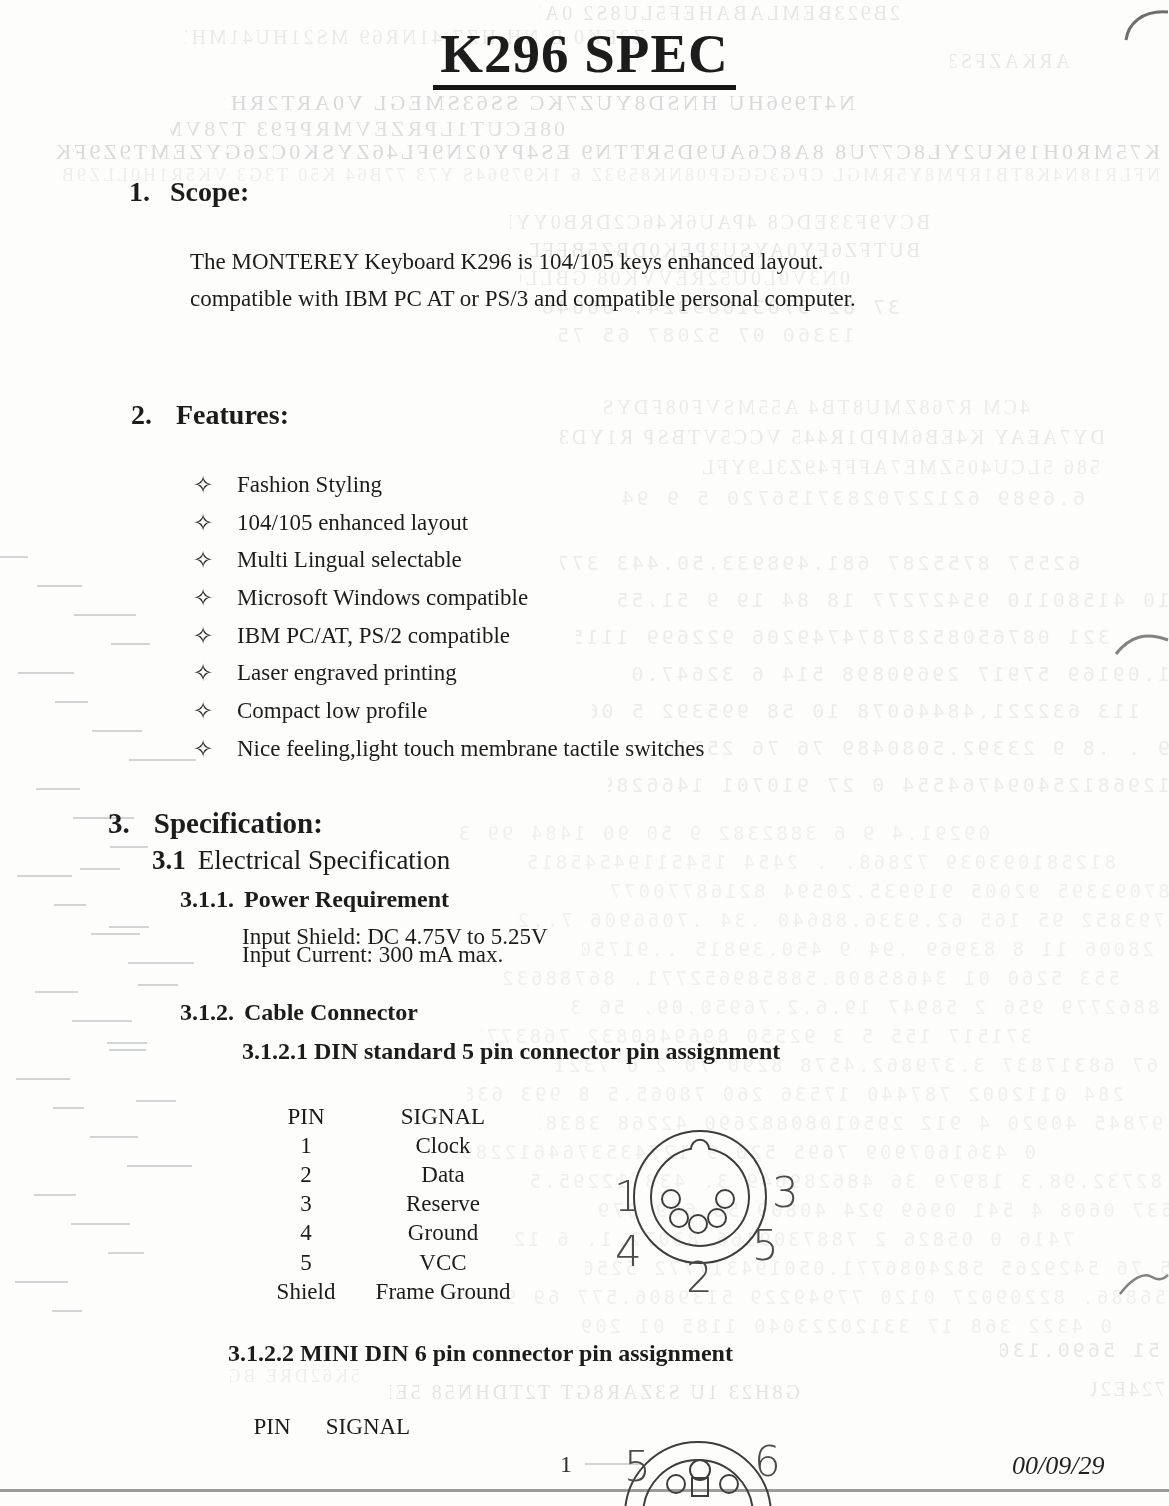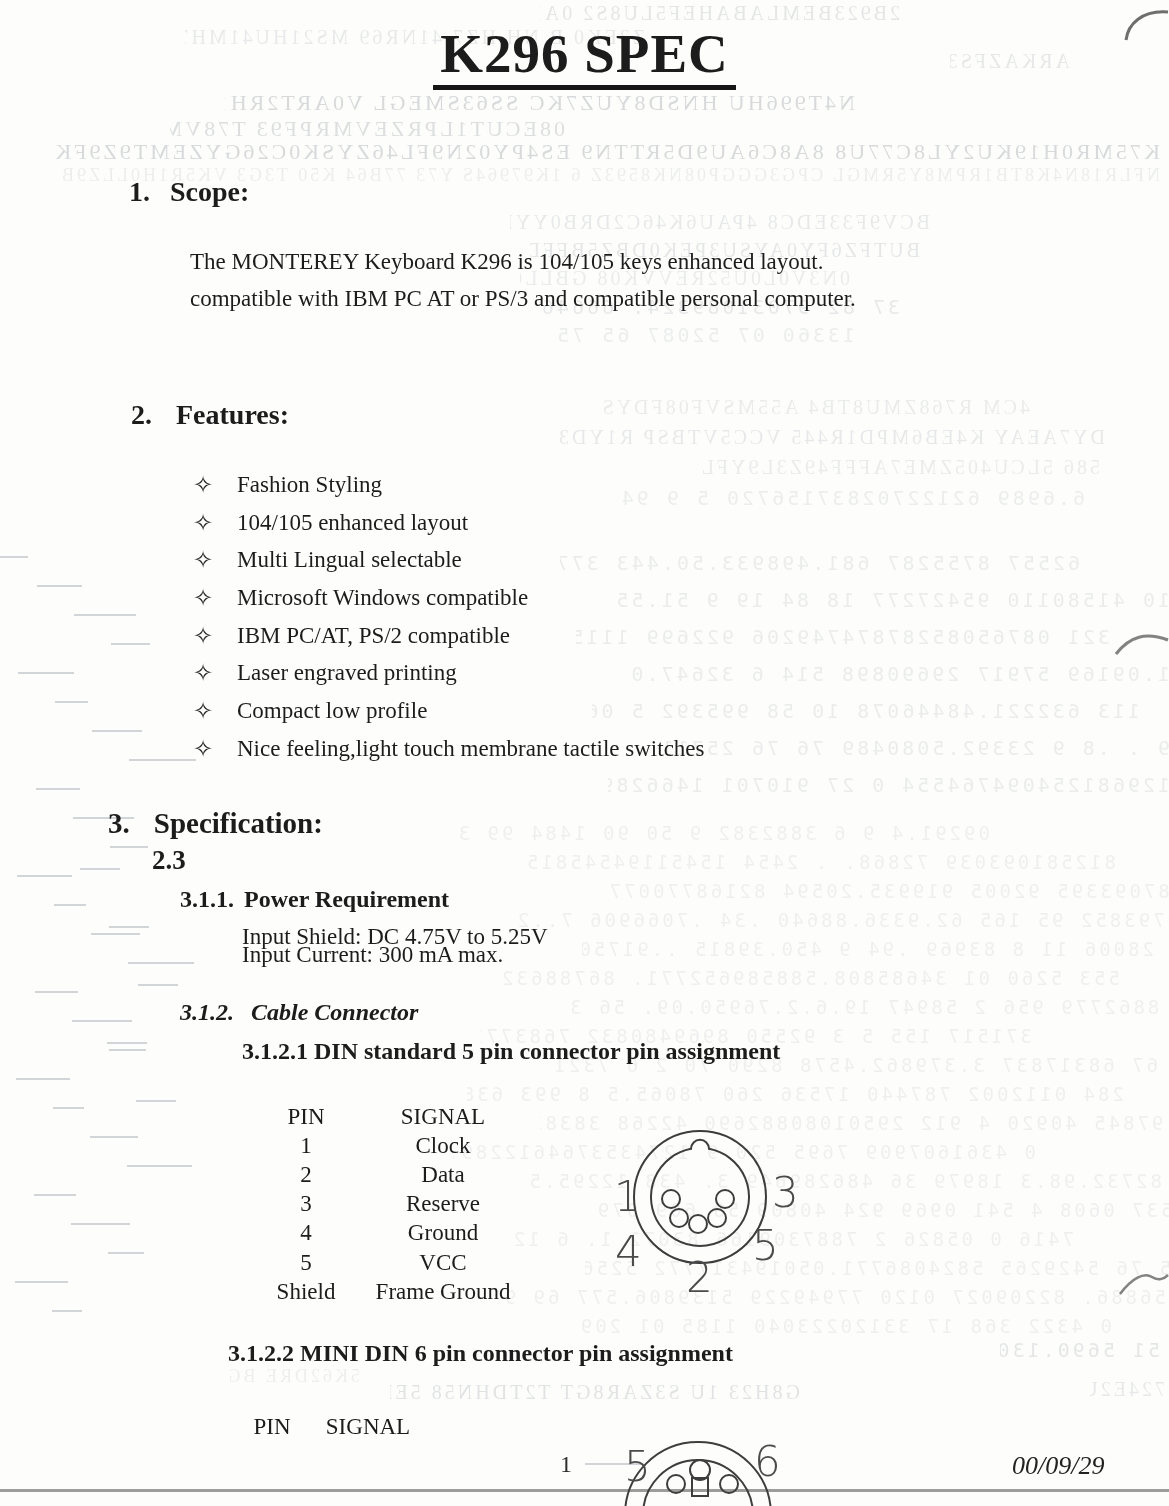--- a/index.html
+++ b/index.html
@@ -11,21 +11,21 @@
               padding:0 7px 4px 7px;border-bottom:5px solid #161616;}
   
   .h-row{position:absolute;display:flex;line-height:1.15;font-weight:bold;}
   .h-num{flex:none;}
   .sec1{top:176px;left:129px;font-size:28px;gap:20px;}
   .sec2{top:399px;left:131px;font-size:28px;gap:24px;}
   .sec3{top:807px;left:108px;font-size:29px;gap:24px;}
   .sub31{top:845px;left:152px;font-size:27px;gap:12px;}
   .sub31 .h-title{font-weight:normal;}
   .sub311{top:886px;left:180px;font-size:24px;gap:10px;}
-  .sub312{top:999px;left:180px;font-size:24px;gap:17px;font-style:italic;}
+  .sub312{top:999px;left:180px;font-size:24px;gap:10px;}
   .sub3121{top:1038px;left:242px;font-size:24px;}
   .sub3122{top:1340px;left:228px;font-size:24px;}
   
   .scope-par{position:absolute;top:243px;left:190px;width:780px;font-size:23px;line-height:37px;}
   .pw-line{position:absolute;left:242px;font-size:23px;line-height:1.2;}
   .pw1{top:923px;} .pw2{top:941px;}
   
   .feat-list{position:absolute;top:466px;left:193px;margin:0;padding:0;list-style:none;}
   .feat-list li{display:flex;align-items:center;height:37.7px;font-size:23px;}
   .f-bullet{flex:none;width:21px;font-size:24px;color:#262626;font-family:"DejaVu Sans",sans-serif;}
@@ -215,21 +215,22 @@
         <span class="f-bullet">✧</span>
         <span class="f-text">Nice feeling,light touch membrane tactile switches</span>
       </li>
     </ul>
 
   <div class="h-row sec3">
     <span class="h-num">3.</span>
     <span class="h-title">Specification:</span>
   </div>
   <div class="h-row sub31">
-    <span class="h-num">2.3</span>
+    <span class="h-num">3.1</span>
+    <span class="h-title">Electrical Specification</span>
   </div>
   <div class="h-row sub311">
     <span class="h-num">3.1.1.</span>
     <span class="h-title">Power Requirement</span>
   </div>
   <div class="pw-line pw1">Input Shield: DC 4.75V to 5.25V</div>
   <div class="pw-line pw2">Input Current: 300 mA max.</div>
   <div class="h-row sub312">
     <span class="h-num">3.1.2.</span>
     <span class="h-title">Cable Connector</span>

